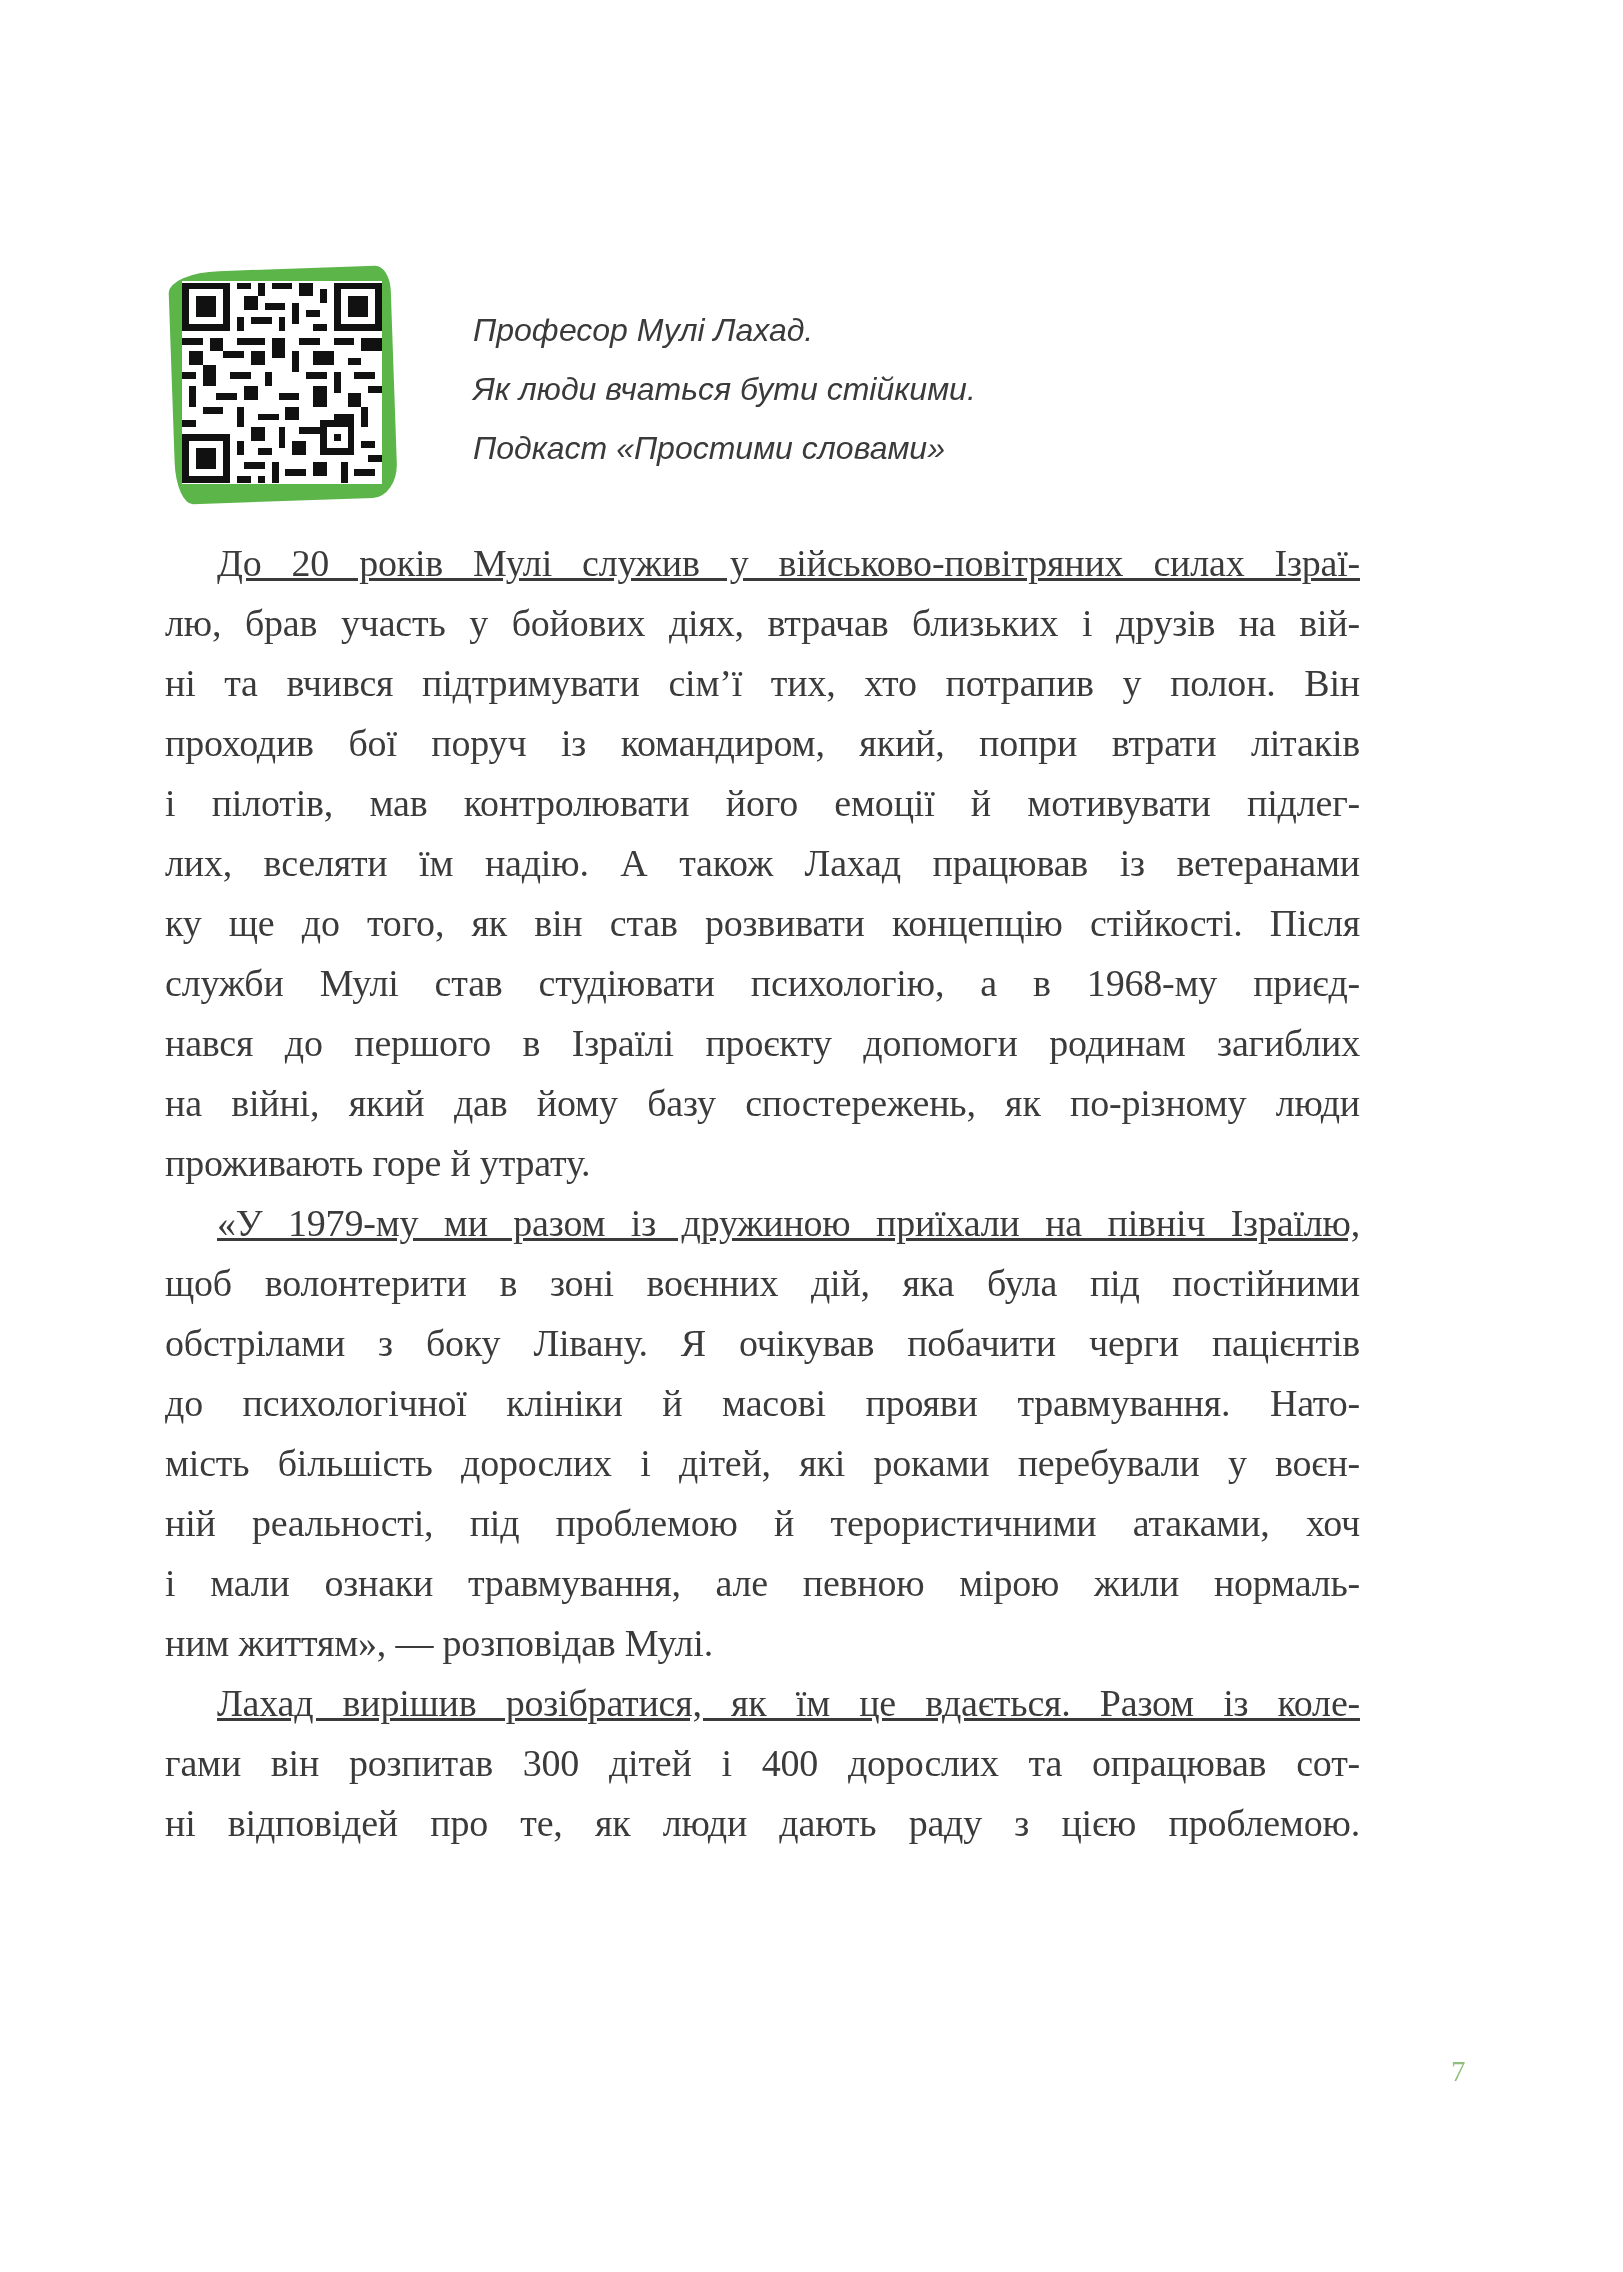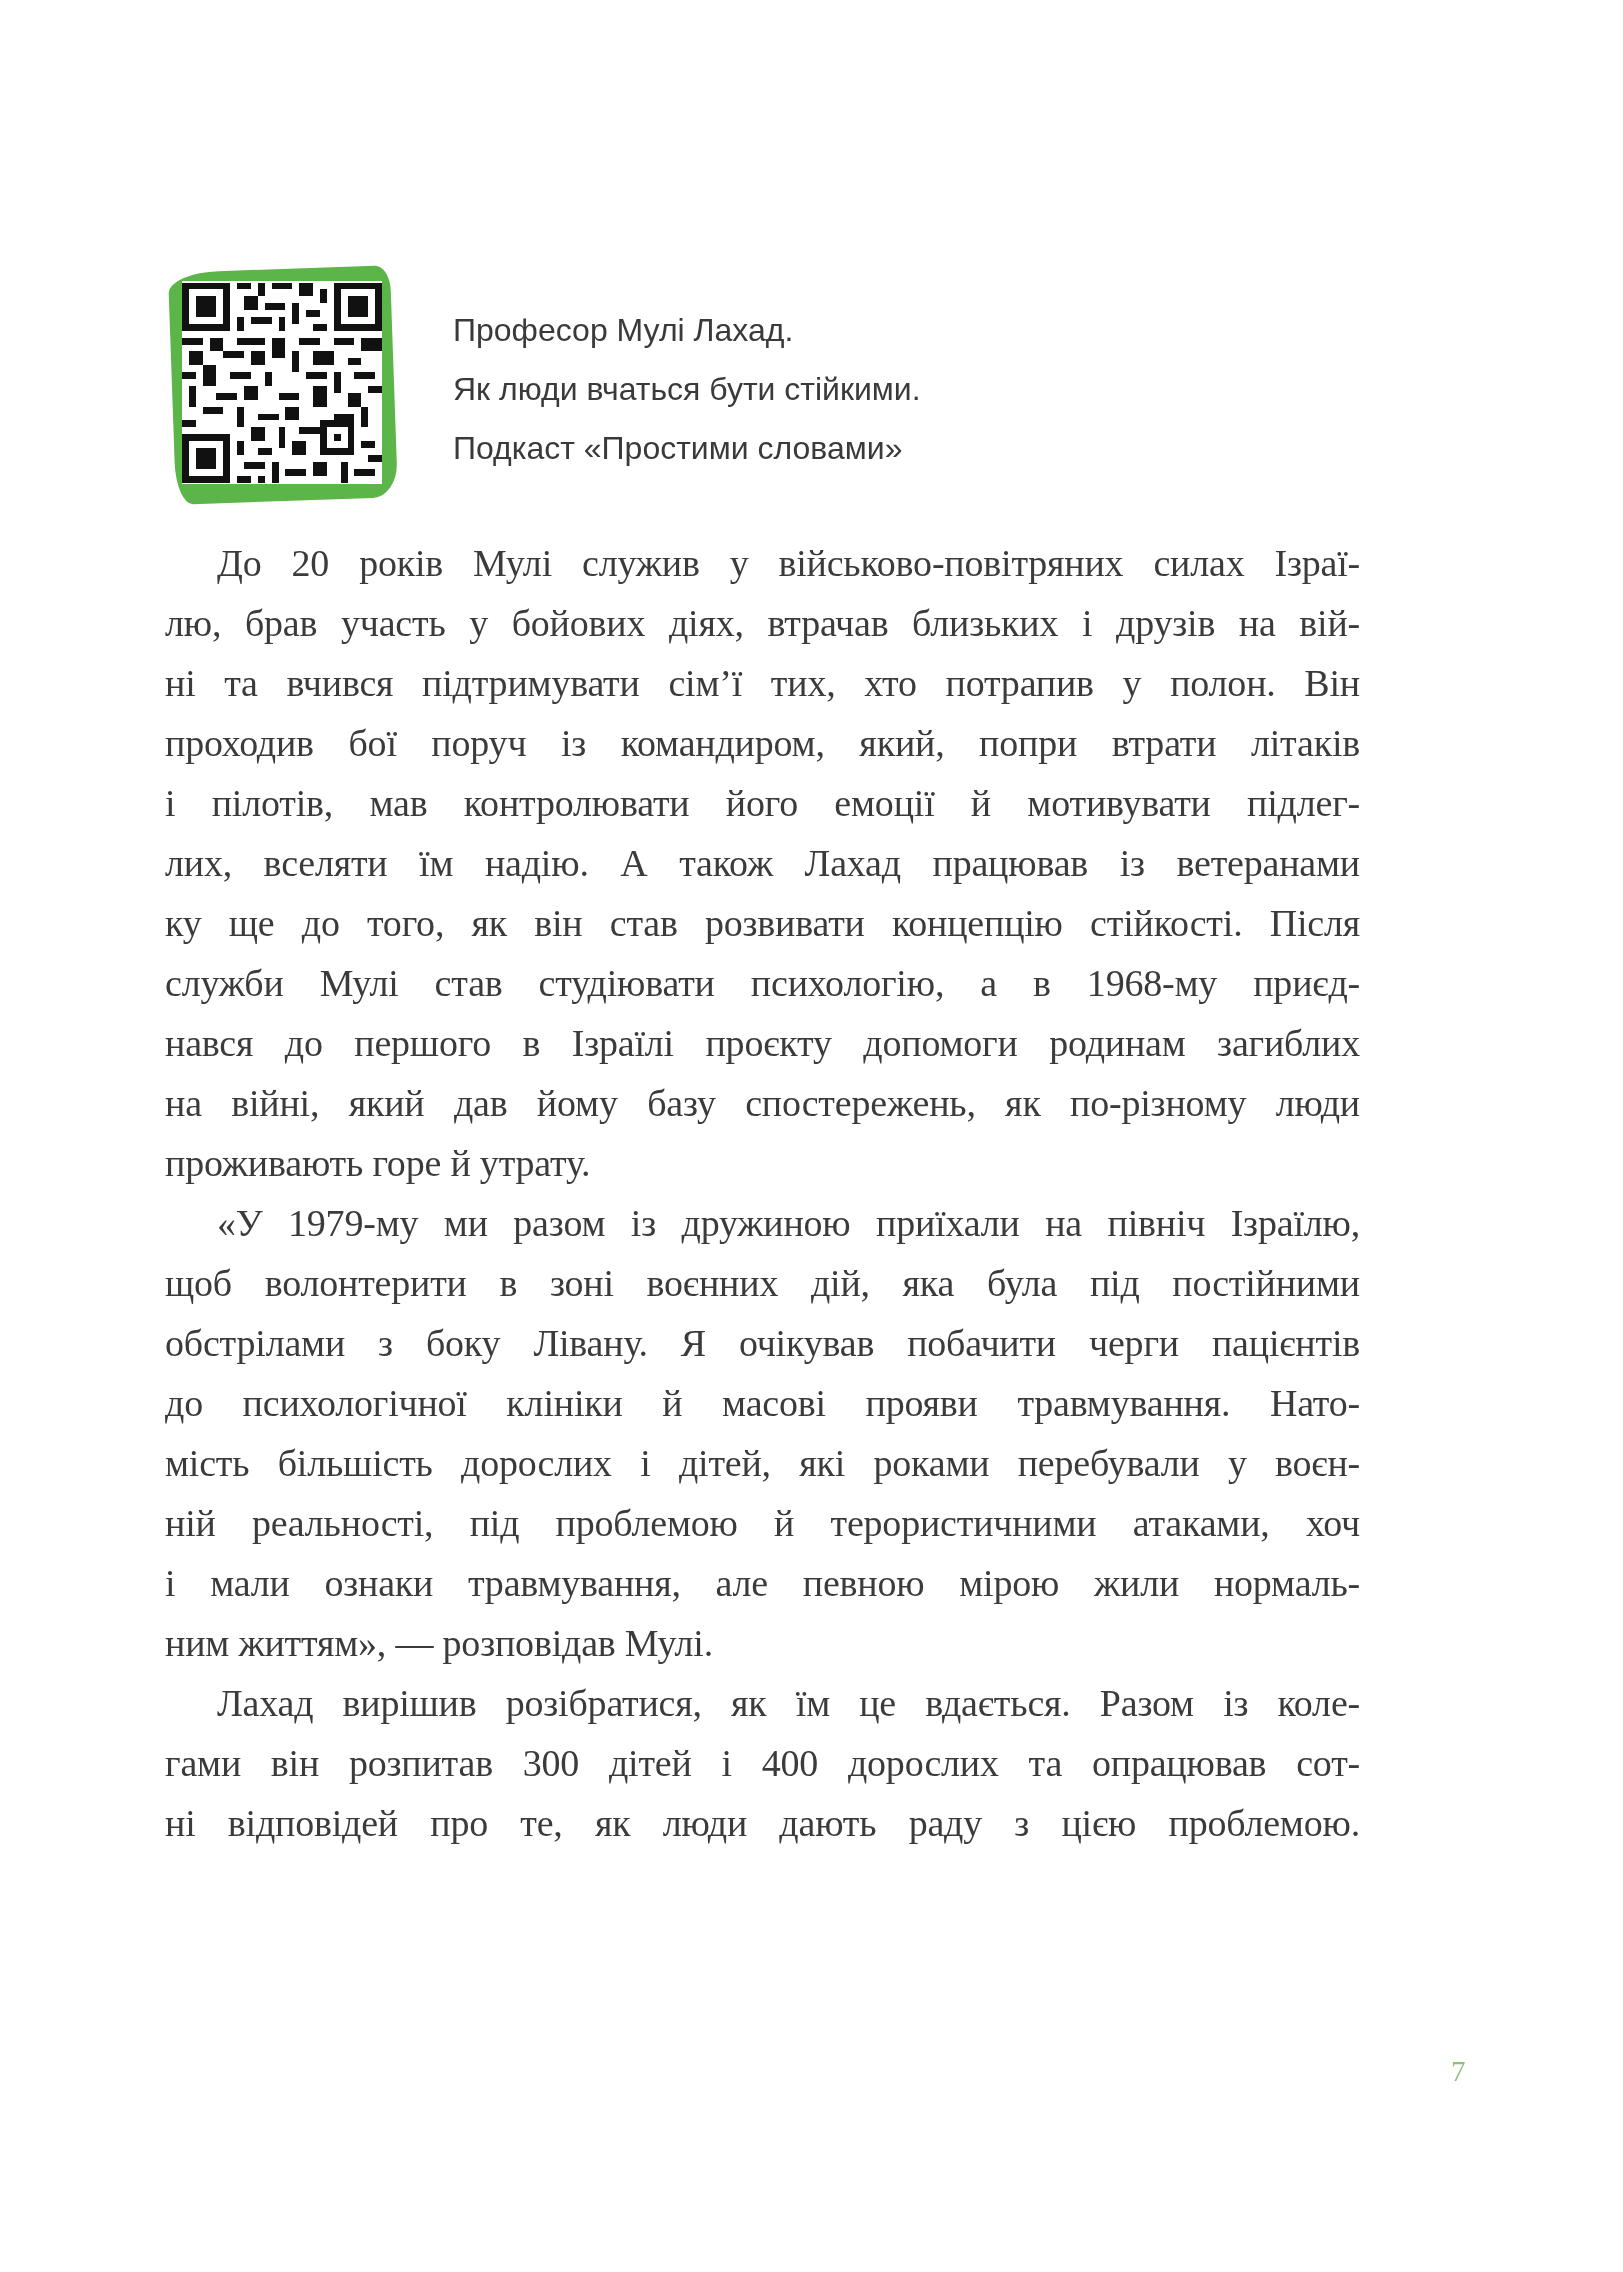--- a/index.html
+++ b/index.html
@@ -31,21 +31,21 @@
     }
     .line {
       display: block;
       text-align: justify;
       text-align-last: justify;
       white-space: nowrap;
     }
     .line.last {
       text-align-last: left;
     }
-    .indent { text-indent: 52px; }
+    .indent { text-indent: 52px; text-decoration: underline; }
 
     .qr-block {
       position: relative;
       height: 237px;
       margin-top: 25px;
       margin-bottom: 24px;
     }
     .qr-bg {
       position: absolute;
       left: 6.8px;
@@ -64,26 +64,27 @@
       height: 203px;
       background: #ffffff;
     }
     .qr-code svg {
       width: 100%;
       height: 100%;
       display: block;
     }
     .qr-caption {
       position: absolute;
-      left: 288px;
+      left: 308px;
       top: 29px;
       font-family: "Liberation Sans", "DejaVu Sans", sans-serif;
       font-size: 32px;
       line-height: 59px;
       color: #3a3a3a;
+      font-style: italic;
     }
     .qr-caption div { white-space: nowrap; }
 
     .page-number {
       position: absolute;
       left: 1451px;
       top: 2055px;
       font-family: "Liberation Serif", "DejaVu Serif", serif;
       font-size: 29px;
       color: #8fbf7a;

